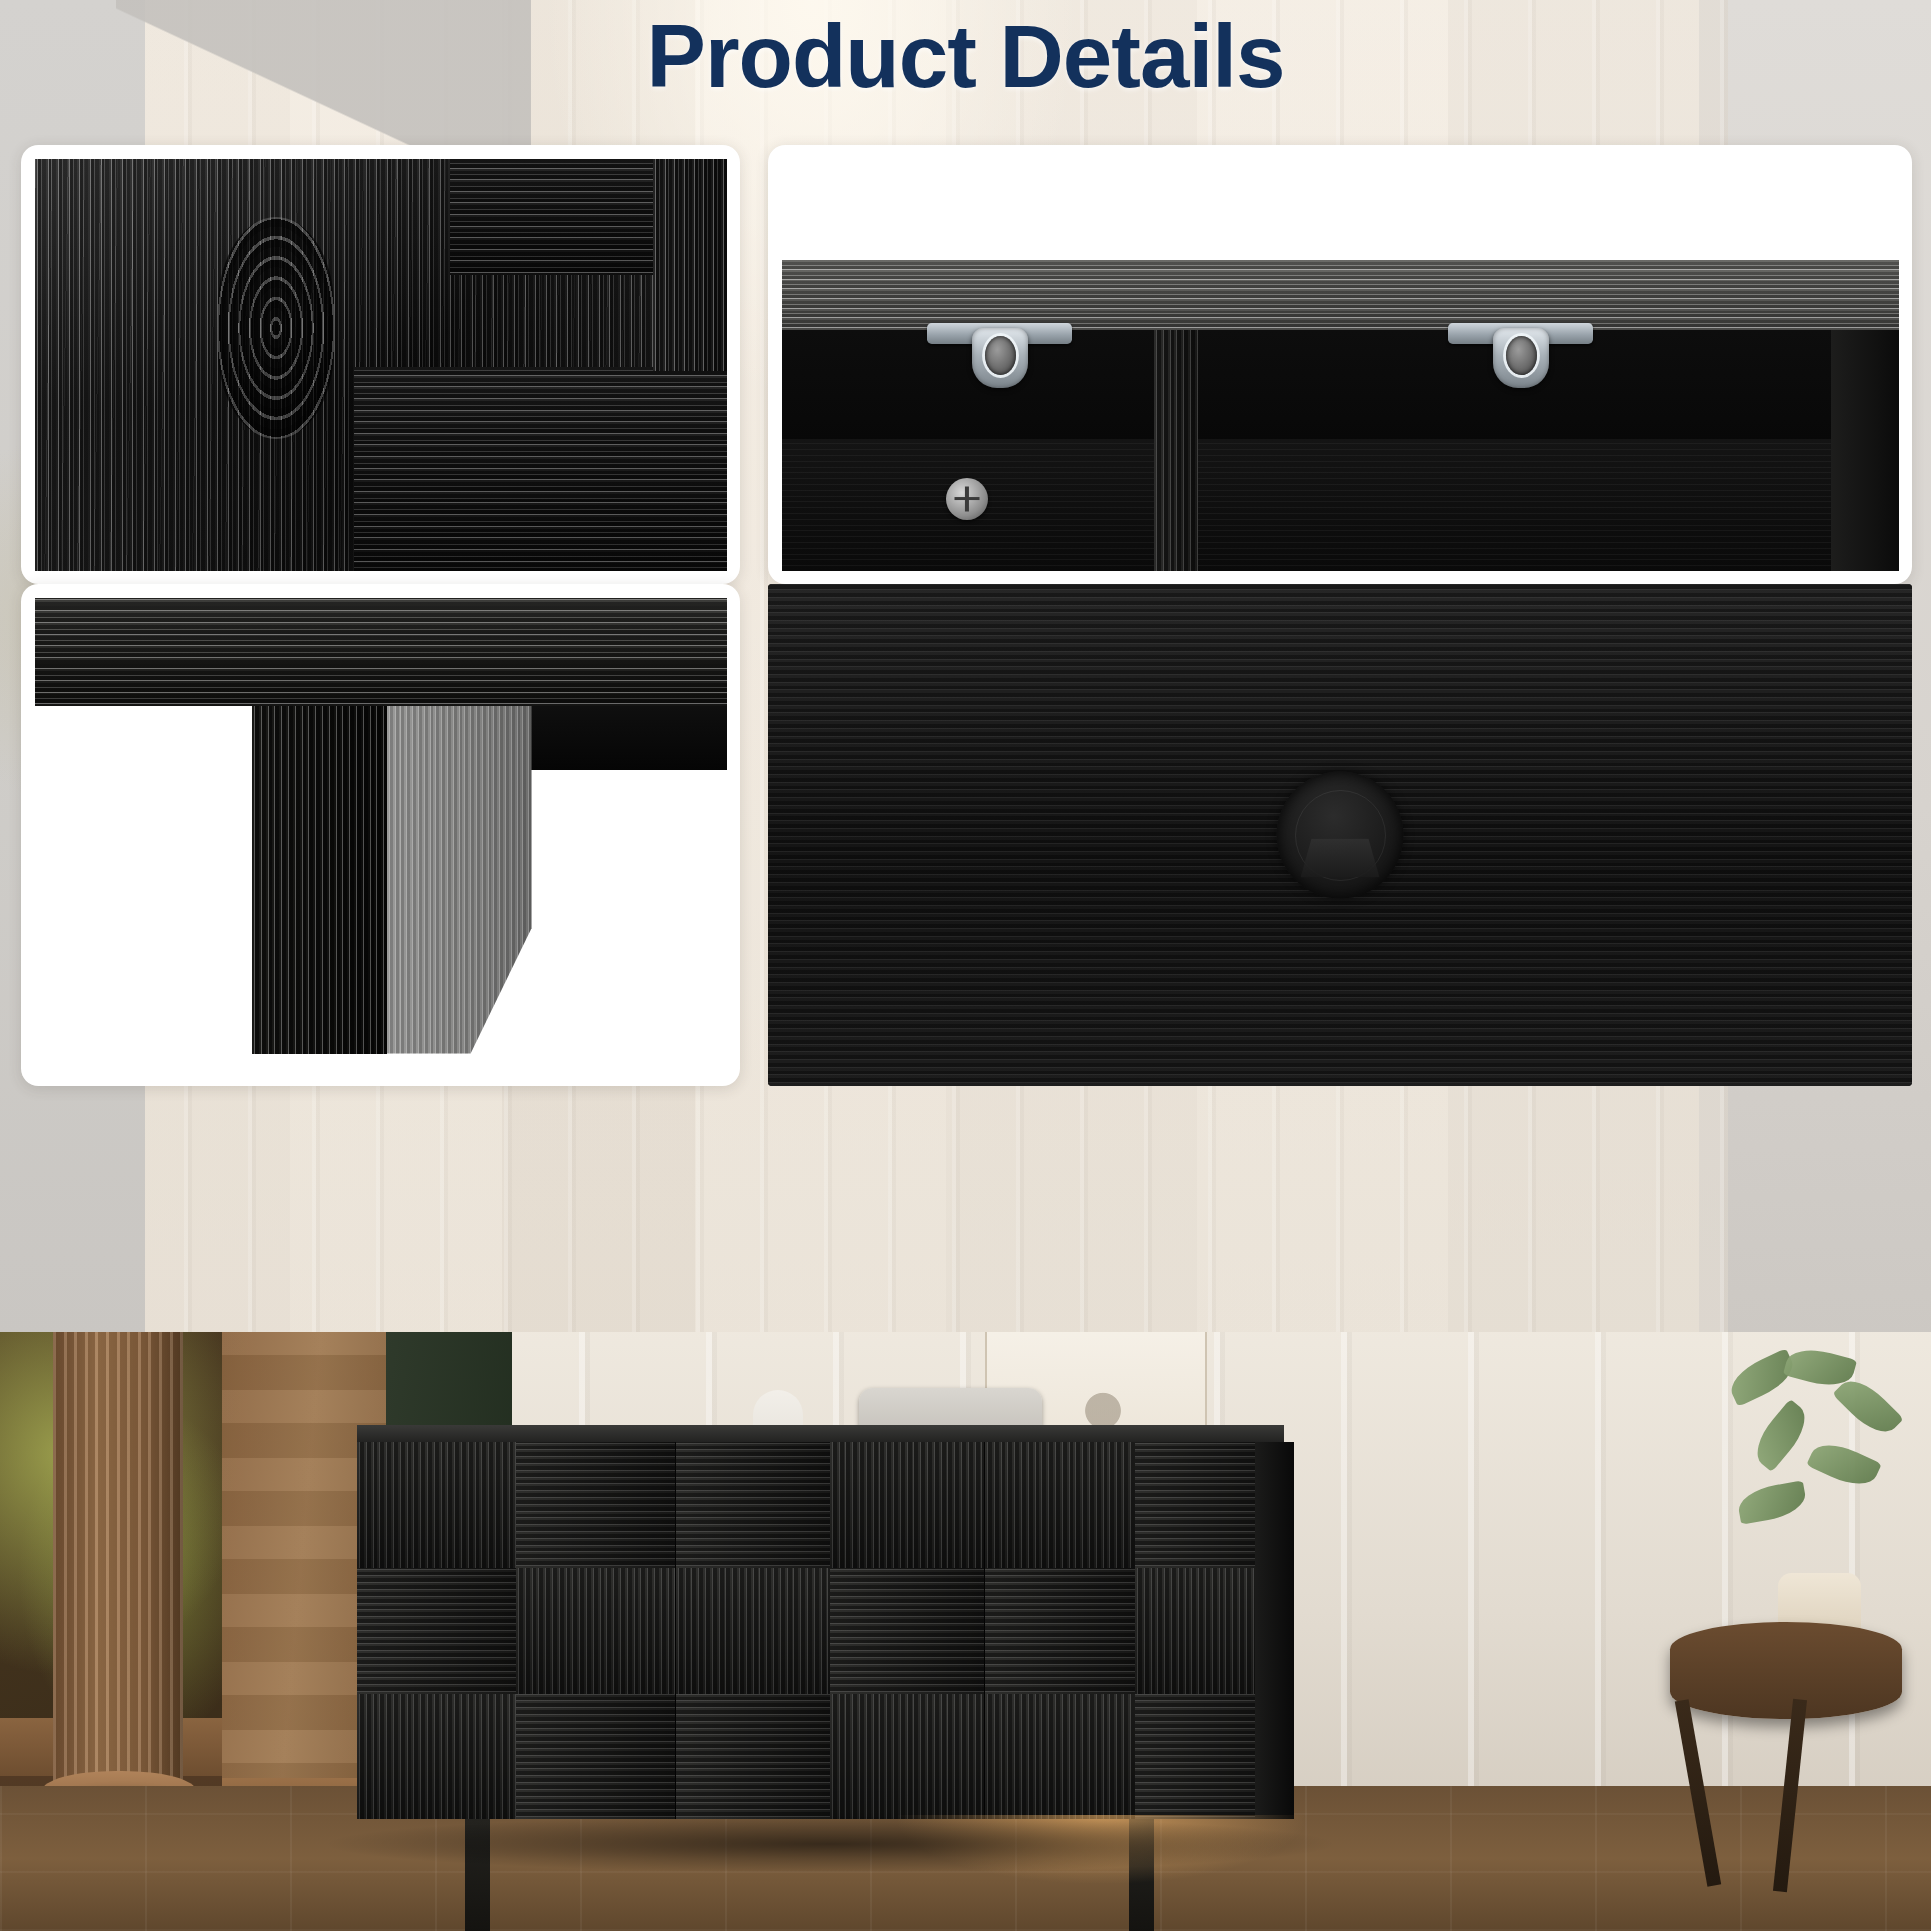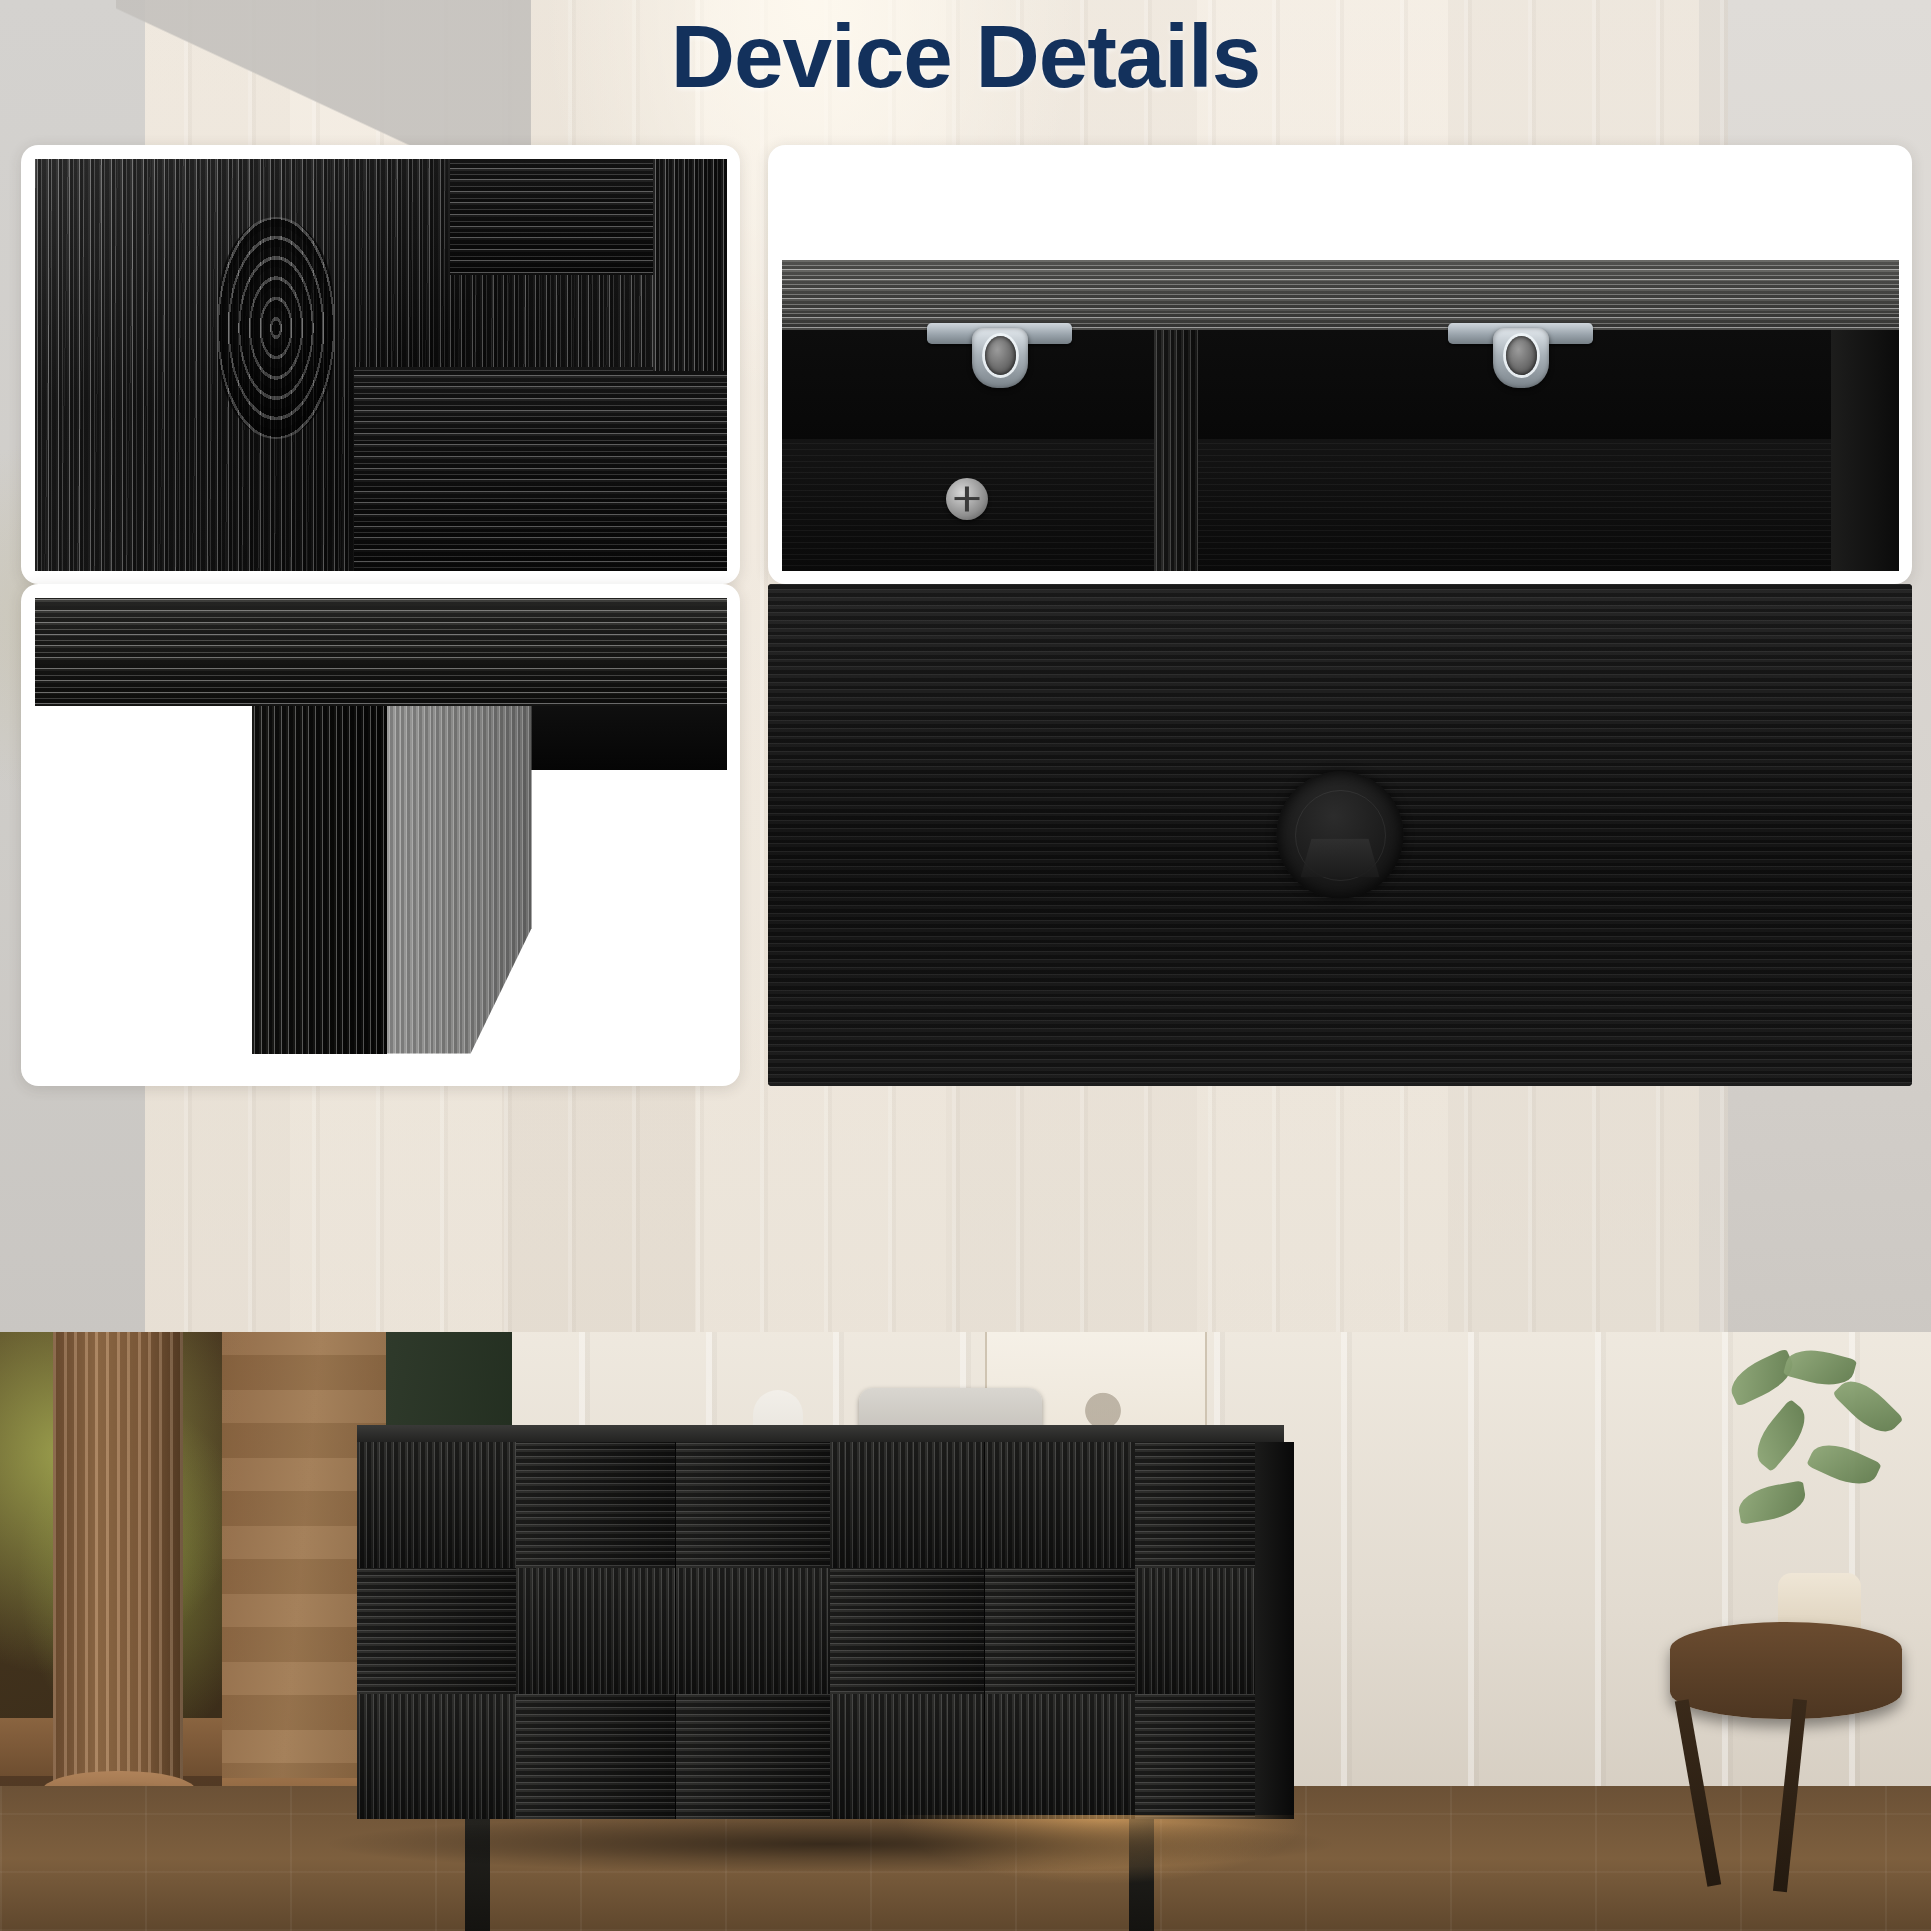--- a/index.html
+++ b/index.html
@@ -474,21 +474,21 @@
 </head>
 <body>
 
 <div class="bg-wall"></div>
 <div class="bg-grey-l"></div>
 <div class="bg-grey-r"></div>
 <div class="bg-diag"></div>
 <div class="bg-soft"></div>
 <div class="bg-plantghost"></div>
 
-<div class="title">Device Details</div>
+<div class="title">Product Details</div>
 
 <div class="grid">
 
   <div class="cell cell-1">
     <div class="frame">
       <div class="shot mdf">
         <div class="shade"></div>
         <div class="knot"></div>
         <div class="block horiz" style="left:319px;top:208px;width:406px;height:208px;"></div>
         <div class="block vert" style="left:618px;top:0px;width:116px;height:212px;"></div>

